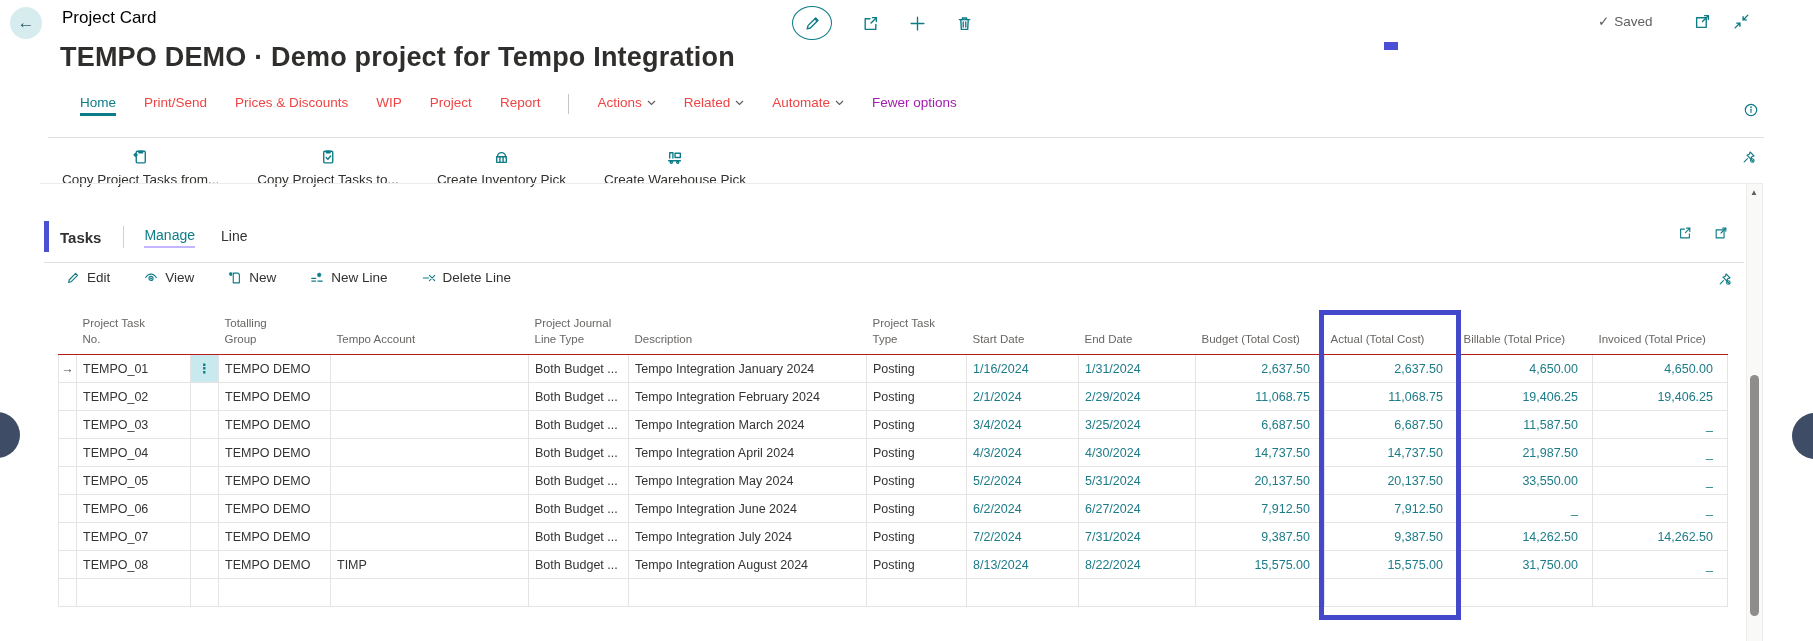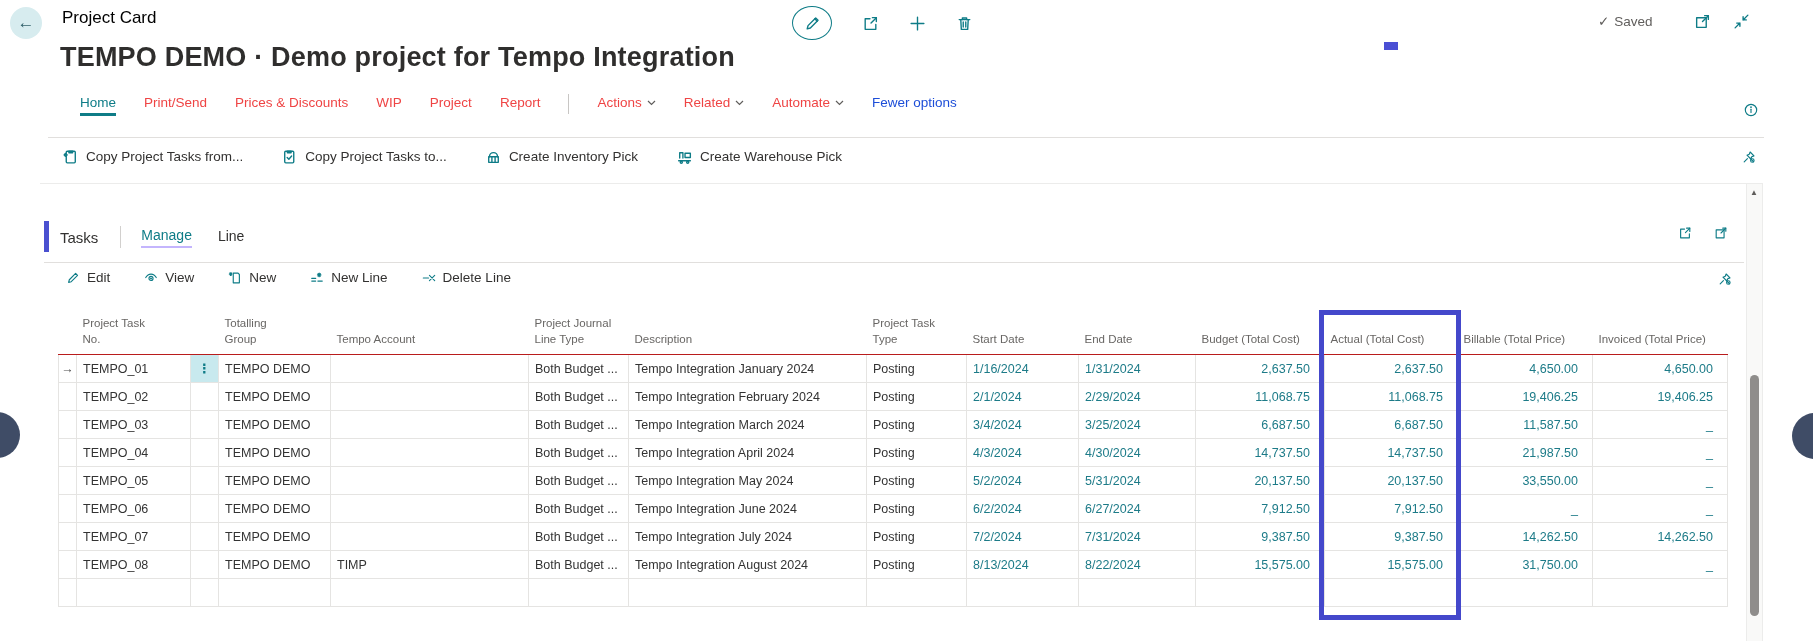--- a/index.html
+++ b/index.html
@@ -24,39 +24,39 @@
   .saved-box { left:1598px; top:13px; display:flex; align-items:center; gap:5px;
     font-size:13.5px; color:#605e5c; }
   .win-icons { left:1694px; top:13px; display:flex; gap:22px; }
 
   .title { left:60px; top:42px; font-size:27px; font-weight:700; color:#2f2e2d; letter-spacing:.2px; }
 
   
   .menubar { left:60px; top:94px; display:flex; align-items:flex-end; gap:28px; font-size:13.5px; }
   .mtab { color:#ef4444; padding-bottom:6px; cursor:pointer; display:flex; align-items:center; gap:5px; text-decoration:none; }
   .mtab.active { color:#0e7c87; border-bottom:3px solid #0e7c87; padding-bottom:3px;margin-left:20px; }
-  .mtab.fewer { color:#1d4ed8; }
+  .mtab.fewer { color:#a21caf; }
   .msep { width:1px; height:20px; background:#c8c6c4; margin-bottom:2px; }
   .chev { width:9px; height:6px; fill:none; stroke:#605e5c; stroke-width:1.2; }
   .info-btn { left:1744px; top:103px; }
 
   .divider { height:1px; background:#e1dfdd; }
   .div1 { left:48px; top:137px; width:1716px; }
   .div2 { left:40px; top:183px; width:1723px; background:#ececeb; }
 
   
   .actionbar { left:62px; top:148px; display:flex; align-items:center; gap:38px; font-size:13.5px; }
-  .abtn { display:flex; align-items:center; gap:7px; cursor:pointer; color:#323130; }
+  .abtn { display:flex; align-items:center; gap:7px; cursor:pointer; color:#323130;flex-direction:column; }
   .pin1 { left:1742px; top:150px; }
   .pin2 { left:1718px; top:272px; }
 
   
   .task-accent { left:44px; top:221px; width:5px; height:31px; background:#4a50d0; }
   .tasks-head { left:60px; top:226px; display:flex; align-items:center; font-size:14px; }
-  .tasks-title { font-size:15px; font-weight:400; color:#323130; margin-right:22px; }
+  .tasks-title { font-size:15px; font-weight:700; color:#323130; margin-right:22px; }
   .tsep { width:1px; height:22px; background:#d2d0ce; margin-right:20px; }
   .ttab { margin-right:26px; color:#323130; cursor:pointer; padding-bottom:3px; }
   .ttab.active { color:#0e7c87; border-bottom:2px solid #c4b5fd; }
   .tasks-icons { left:1678px; top:226px; display:flex; gap:22px; }
   .div3 { left:44px; top:262px; width:1700px; }
 
   .ttoolbar { left:66px; top:270px; display:flex; align-items:center; gap:34px; font-size:13.5px; }
   .tbtn { display:flex; align-items:center; gap:7px; cursor:pointer; color:#323130; }
 
   

